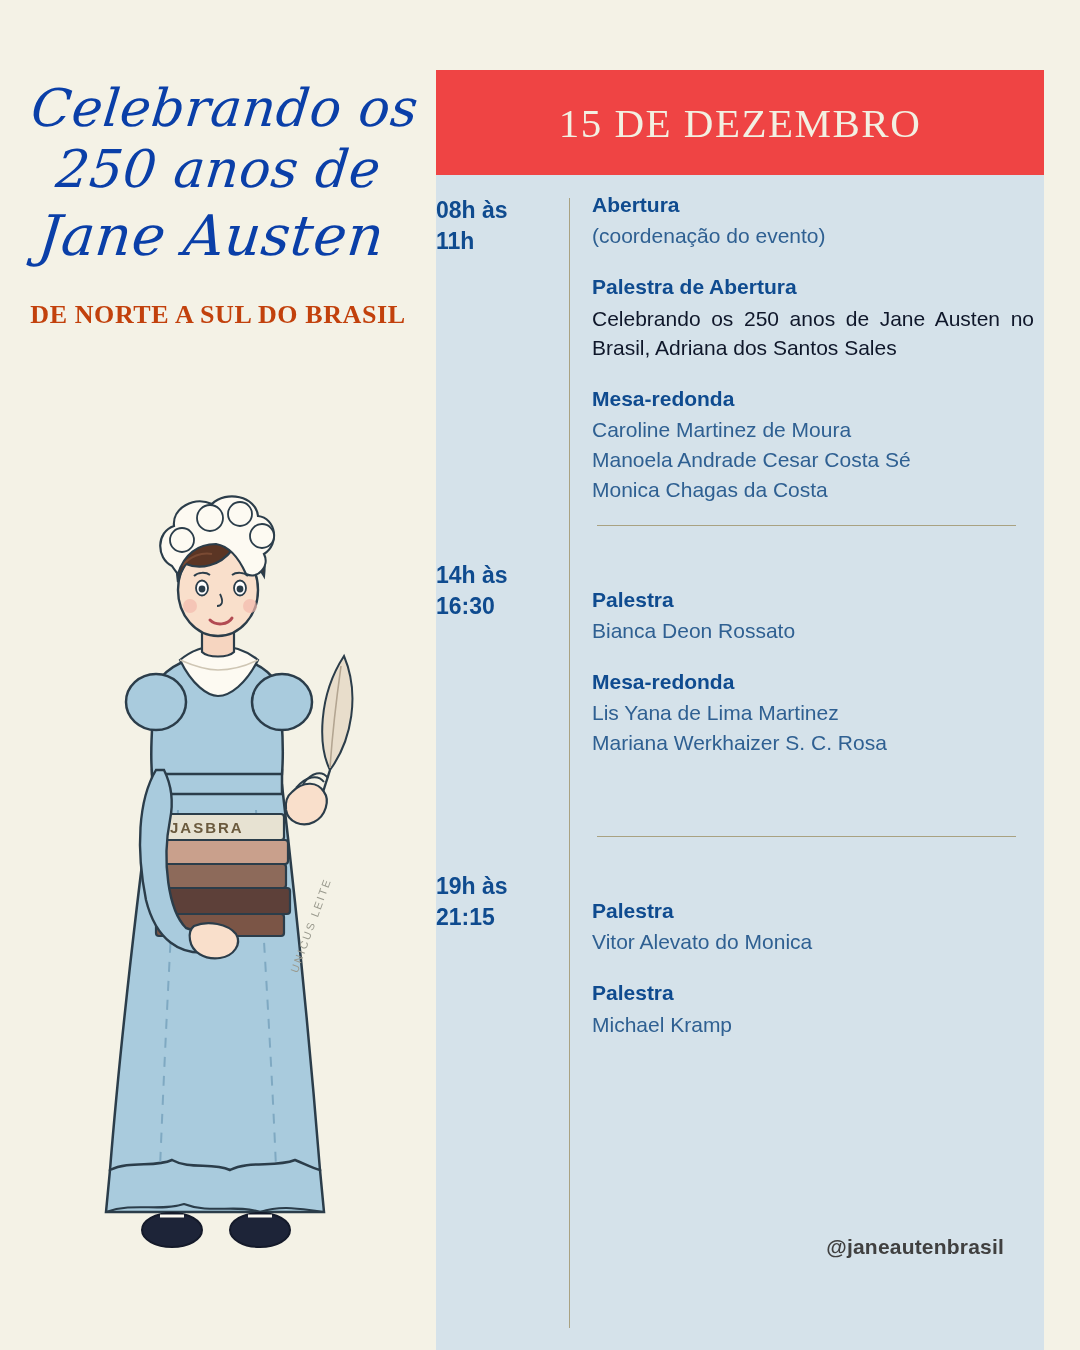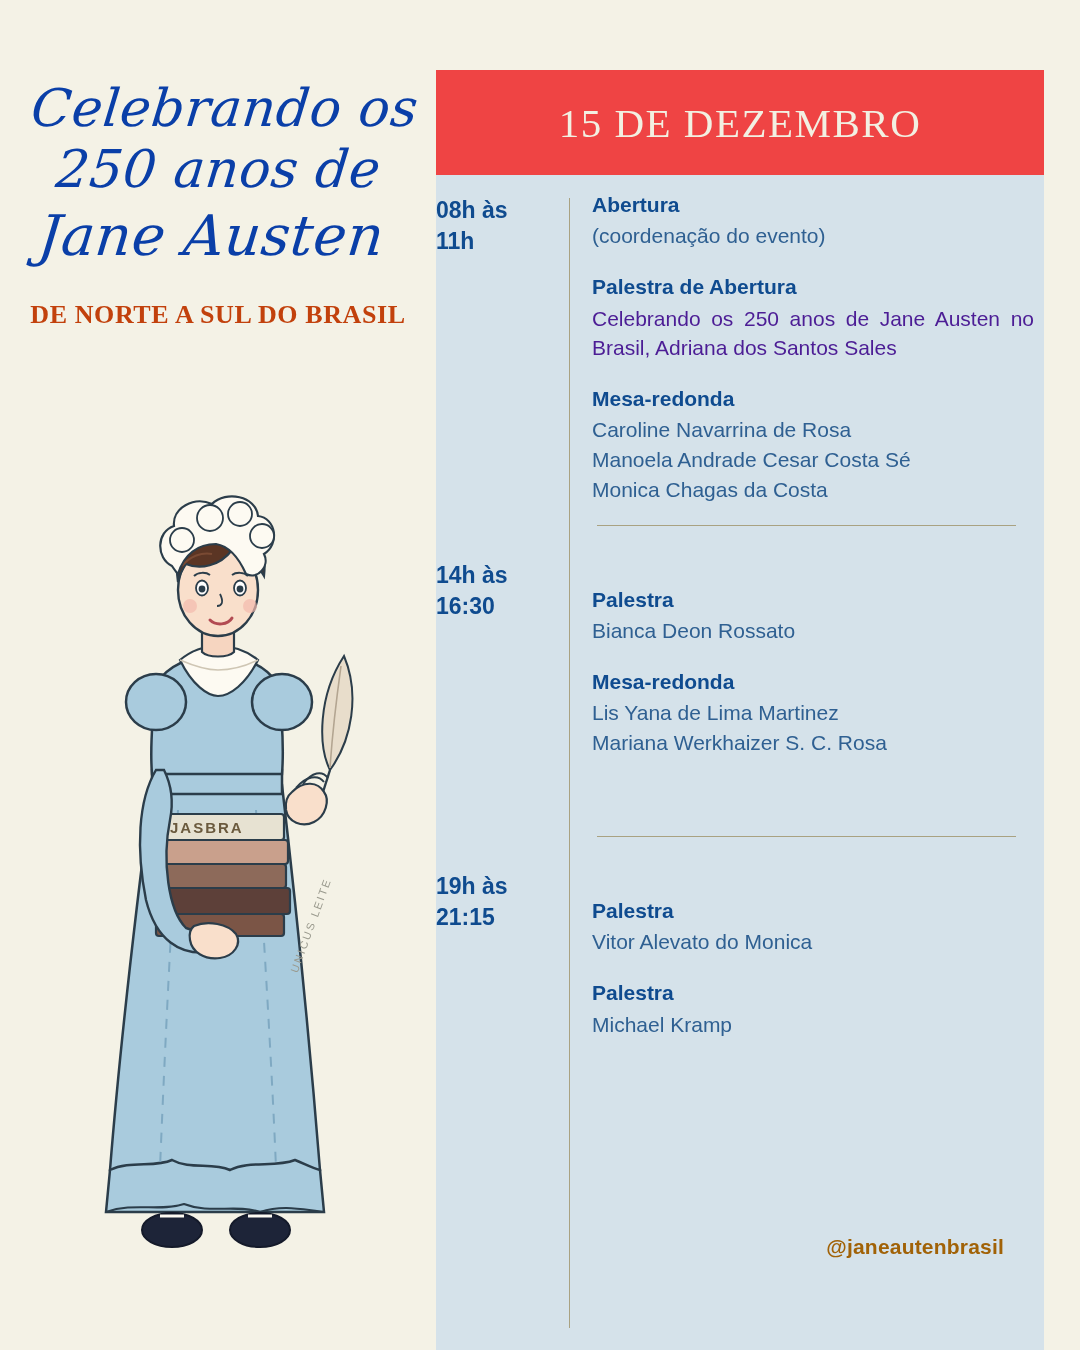--- a/index.html
+++ b/index.html
@@ -158,39 +158,39 @@
   }
   .item-line {
     font-size: 21px;
     font-weight: 400;
     color: #2f6092;
     line-height: 1.42;
   }
   .item-para {
     font-size: 21px;
     font-weight: 400;
-    color: #4c1d95;
+    color: #0f172a;
     line-height: 1.42;
     text-align: justify;
     text-justify: inter-word;
   }
 
   .divider {
     height: 1px;
     background: #a9a282;
     margin: 20px 28px 0 161px;
   }
 
   .handle {
     position: absolute;
     right: 40px;
     top: 1165px;
     font-size: 21px;
     font-weight: 700;
-    color: #a16207;
+    color: #404040;
     letter-spacing: 0.2px;
   }
 
   .spacer-30 { height: 30px; }
   .spacer-58 { height: 58px; }
 </style>
 </head>
 <body>
 
 <div class="poster">
@@ -307,21 +307,21 @@
           <div class="item">
             <div class="item-title">Abertura</div>
             <div class="item-line">(coordenação do evento)</div>
           </div>
           <div class="item">
             <div class="item-title">Palestra de Abertura</div>
             <div class="item-para">Celebrando os 250 anos de Jane Austen no Brasil, Adriana dos Santos Sales</div>
           </div>
           <div class="item">
             <div class="item-title">Mesa-redonda</div>
-            <div class="item-line">Caroline Navarrina de Rosa</div>
+            <div class="item-line">Caroline Martinez de Moura</div>
             <div class="item-line">Manoela Andrade Cesar Costa Sé</div>
             <div class="item-line">Monica Chagas da Costa</div>
           </div>
         </div>
       </div>
 
       <div class="divider"></div>
       <div class="spacer-30"></div>
 
       <div class="block">

